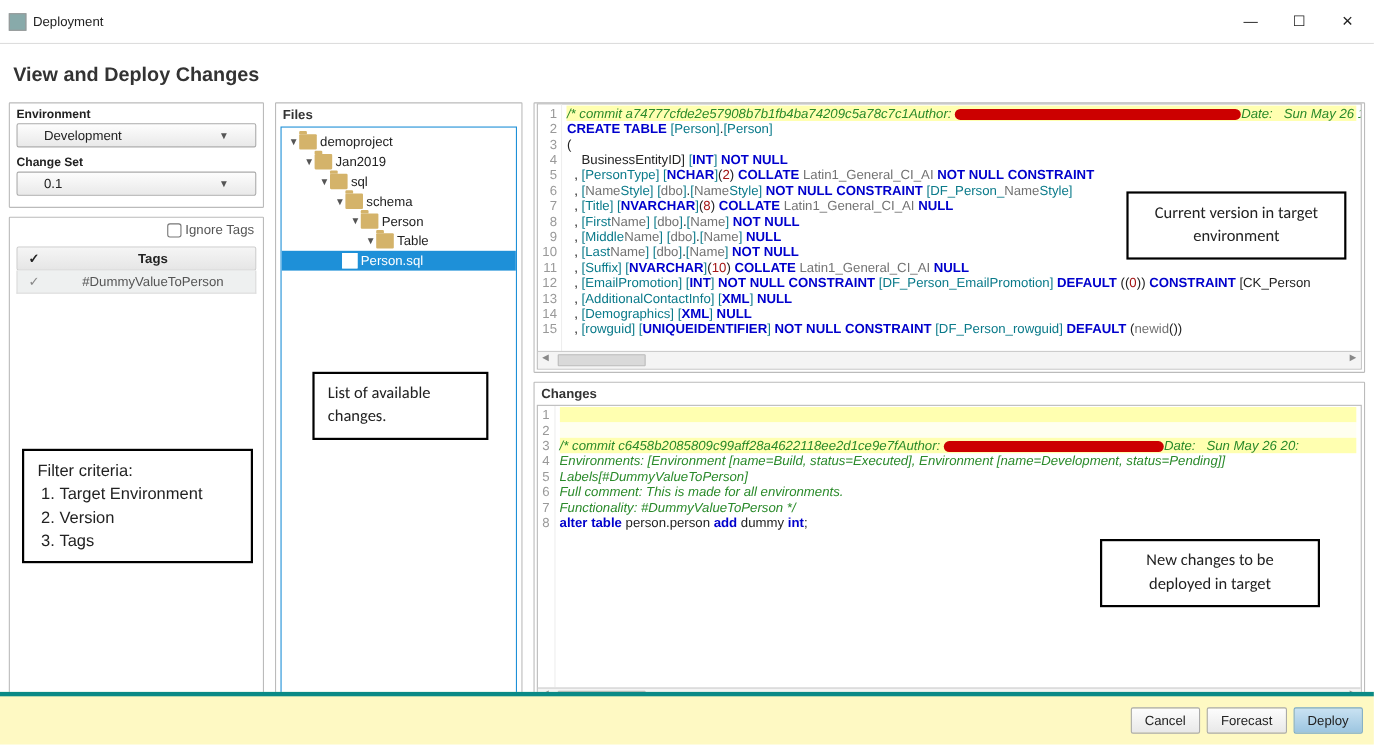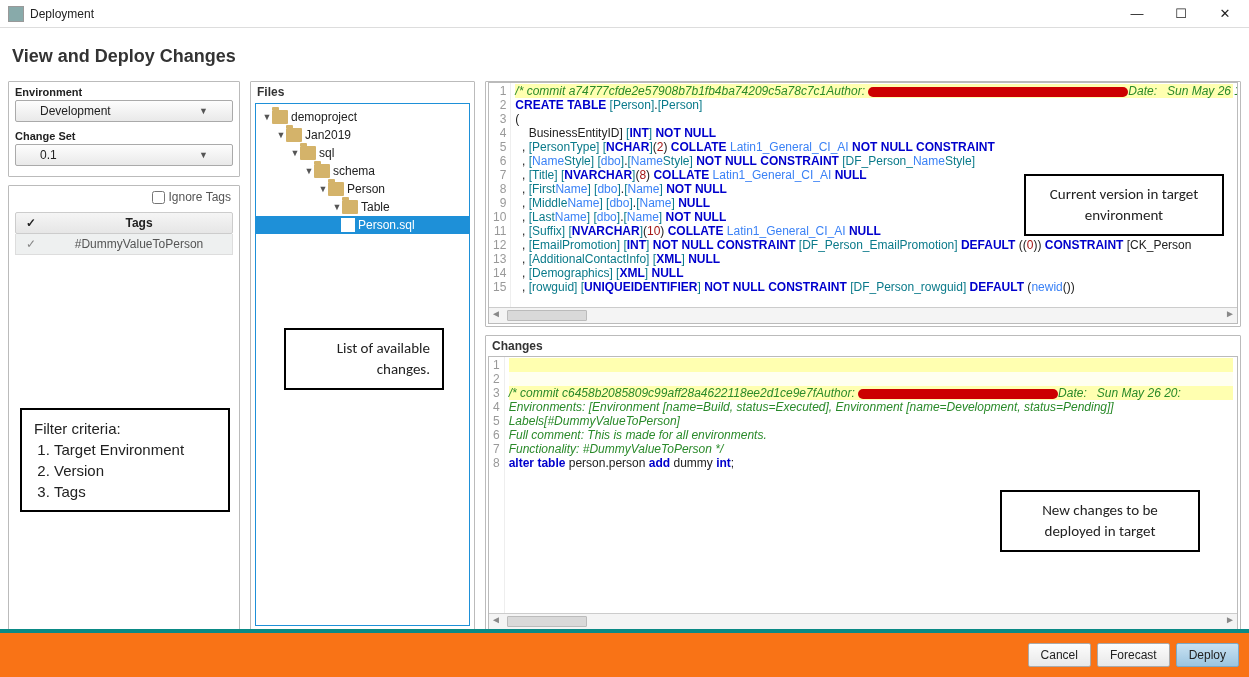--- a/index.html
+++ b/index.html
@@ -1,19 +1,19 @@
 <!DOCTYPE html>
 <html><head>
 <meta charset="utf-8">
 <style>
 * { box-sizing: border-box; margin: 0; padding: 0; font-family: "Segoe UI", Tahoma, sans-serif; }
 body { background: #fff; width: 1249px; height: 677px; position: relative; overflow: hidden; font-size: 12px; color: #222; }
 
 
-.titlebar { height: 28px; border-bottom: 1px solid #ddd; display: flex; align-items: center; padding: 0 2px; }
+.titlebar { height: 40px; border-bottom: 1px solid #ddd; display: flex; align-items: center; padding: 0 2px; }
 .titlebar .icon { width: 16px; height: 16px; margin: 0 6px; background: #8aa; border: 1px solid #999; }
 .titlebar .title { flex: 1; font-size: 12px; }
 .titlebar .winbtn { width: 44px; height: 26px; display: flex; align-items: center; justify-content: center; font-size: 13px; font-family: "Segoe UI Symbol", sans-serif; }
 
 .heading { font-size: 18px; font-weight: 600; padding: 18px 12px 14px; color: #333; }
 
 .mainarea { display: flex; padding: 0 8px 8px; gap: 10px; height: 560px; }
 
 .panel { border: 1px solid #bbb; border-radius: 1px; background: #fff; display: flex; flex-direction: column; }
 .panel > .ph { font-size: 12px; font-weight: 600; padding: 3px 6px; color: #333; }
@@ -42,46 +42,46 @@
 .tree { font-size: 12px; padding: 4px 0; }
 .tree .node { display: flex; align-items: center; height: 18px; white-space: nowrap; }
 .tree .tw { width: 10px; text-align: center; color: #555; font-size: 9px; }
 .tree .fi { width: 16px; height: 14px; margin-right: 3px; background: #d4b36a; border-radius: 1px; position: relative; }
 .tree .fi::before { content: ""; position: absolute; top: -3px; left: 0; width: 7px; height: 3px; background: #d4b36a; border-radius: 1px 1px 0 0; }
 .tree .filei { width: 14px; height: 14px; margin-right: 3px; background: #fff; border: 1px solid #ccc; }
 .tree .sel { background: #1e90d8; color: #fff; }
 .tree .sel .filei { background: #fff; border-color: #fff; }
 .tree .l0 { padding-left: 6px; } .tree .l1 { padding-left: 20px; } .tree .l2 { padding-left: 34px; }
 .tree .l3 { padding-left: 48px; } .tree .l4 { padding-left: 62px; } .tree .l5 { padding-left: 76px; }
-.tree .l6 { padding-left: 75px; }
+.tree .l6 { padding-left: 45px; }
 
 .rightcol { flex: 1; display: flex; flex-direction: column; gap: 8px; min-width: 0; }
 .codepanel { flex: 1; min-height: 0; }
 .codewrap { flex:1; border: 1px solid #bbb; margin: 0 2px 2px; position: relative; display:flex; flex-direction:column; min-height:0;}
 .codearea { flex:1; overflow:hidden; display:flex; font-family: Consolas, monospace; font-size: 12px; line-height: 14px; }
 .gutter { background: #fff; border-right: 1px solid #eee; color: #999; padding: 1px 4px; text-align: right; }
 .gutter div { height: 14px; }
 .codelines { flex: 1; white-space: pre; padding: 1px 4px; overflow: hidden; }
 .codelines .ln { height: 14px; }
 .hl-comment { color: #2a8a2a; font-style: italic; }
 .hl-kw { color: #0000cc; font-weight: bold; text-align: center; }
 .hl-br { color: #0a7a8a; }
-.hl-gray { color: #3b82f6; }
+.hl-gray { color: #737373; }
 .hl-num { color: #a31515; }
 .hl-bg { background: #ffffb0; display: inline-block; width: 100%; }
 .hl-bg2 { background: #fffff0; display: inline-block; width: 100%; }
 .redact { display: inline-block; height: 10px; background: #cc0000; border-radius: 5px; vertical-align: middle; }
 
 .hscroll { height: 16px; border-top: 1px solid #ccc; background: #f4f4f4; position: relative; }
 .hscroll::before { content: "◄"; position: absolute; left: 2px; top: 0; font-size: 10px; color: #888; }
 .hscroll::after { content: "►"; position: absolute; right: 2px; top: 0; font-size: 10px; color: #888; }
 .hscroll .thumb { position:absolute; left: 18px; top: 2px; width: 80px; height: 11px; background: #d9d9d9; border: 1px solid #bbb; border-radius: 1px; }
 
 .bottombar { position: absolute; left: 0; bottom: 0; width: 100%; height: 48px; border-top: 4px solid #0a8a86;
-  background: #f97316; display: flex; justify-content: flex-end; align-items: center; padding: 0 10px; gap: 6px; }
+  background: #fef9c3; display: flex; justify-content: flex-end; align-items: center; padding: 0 10px; gap: 6px; }
 .btn { height: 24px; padding: 0 12px; border: 1px solid #aaa; border-radius: 2px;
   background: linear-gradient(#fdfdfd, #e8e8e8); font-size: 12px; display: flex; align-items: center; }
 .btn.primary { background: linear-gradient(#c9e2f2,#9cc5e0); border-color:#7aa9c8; }
 
 .callout { position: absolute; background: #fff; border: 2px solid #000; padding: 8px 12px; font-size: 15px; line-height: 1.4; font-family: Calibri, sans-serif; }
 .callout ol { padding-left: 20px; }
 </style>
 </head>
 <body>
 
@@ -234,15 +234,15 @@
 </div>
 
 <div class="callout" style="left:20px; top:408px; width:210px">
   <div>Filter criteria:</div>
   <ol>
     <li>Target Environment</li>
     <li>Version</li>
     <li>Tags</li>
   </ol>
 </div>
-<div class="callout" style="left:284px; top:328px; width:160px; text-align:right">List of available changes.</div>
+<div class="callout" style="left:284px; top:338px; width:160px; text-align:left">List of available changes.</div>
 <div class="callout" style="left:1024px; top:174px; width:200px; text-align:center">Current version in target environment</div>
 <div class="callout" style="left:1000px; top:490px; width:200px; text-align:center">New changes to be deployed in target</div>
 
 </body></html>

